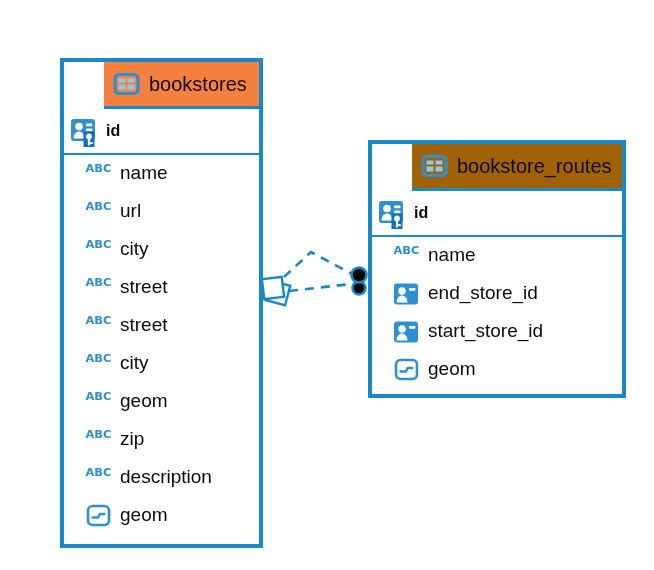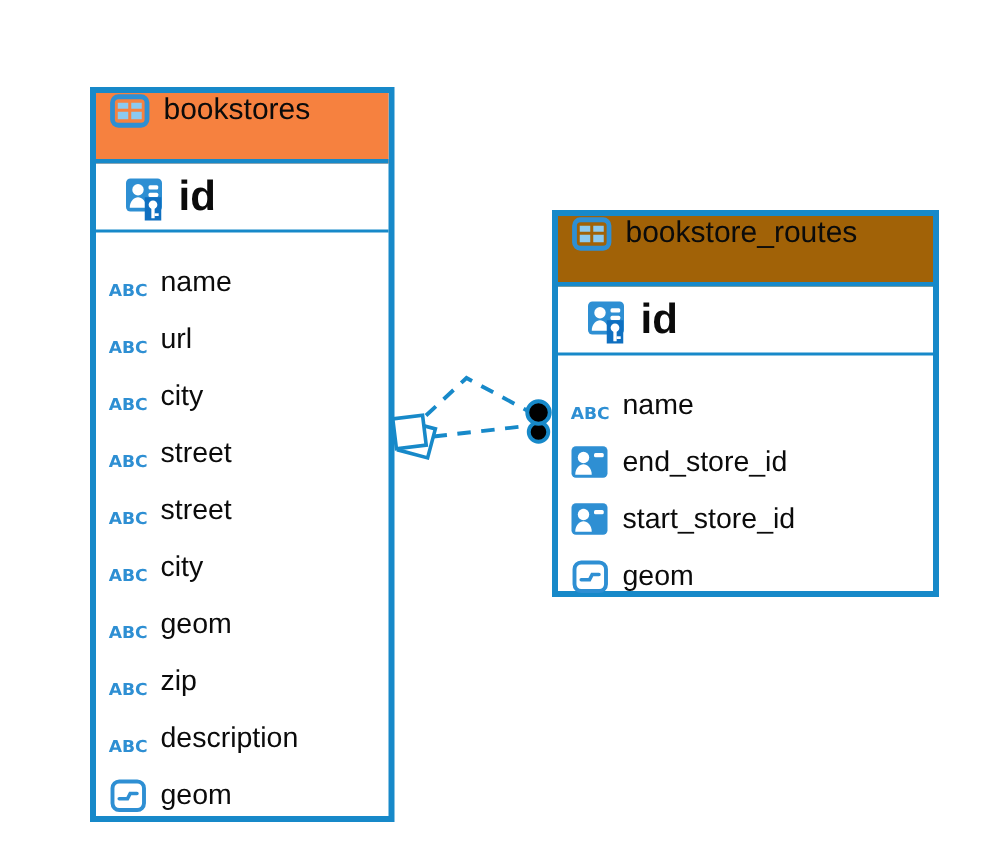--- a/index.html
+++ b/index.html
@@ -5,33 +5,33 @@
   html,body{margin:0;padding:0;background:#fff;}
   #canvas{
     position:relative;width:654px;height:570px;background:#fff;
     font-family:"Liberation Sans",sans-serif;overflow:hidden;color:#0b0b0b;
   }
   .table{
     position:absolute;border:4px solid var(--blue,#1789c9);
     background:#fff;box-sizing:border-box;
   }
   .header{
-    height:44px;display:flex;align-items:flex-start;gap:9px;
+    height:44px;display:flex;align-items:center;gap:9px;
     padding:0 8px;border-bottom:3px solid var(--blue,#1789c9);
-    font-size:20px;white-space:nowrap;
+    font-size:20px;white-space:nowrap;margin-left:40px;
   }
   .pkrow{
     height:44px;display:flex;align-items:center;gap:8px;
-    padding:0 19px;border-bottom:2px solid var(--blue,#1789c9);
-    font-weight:bold;font-size:28px;
+    padding:0 6px;border-bottom:2px solid var(--blue,#1789c9);
+    font-weight:bold;font-size:16px;
   }
   .cols{padding-top:7px;}
   .row{
-    height:38px;display:flex;align-items:flex-end;gap:8px;
-    padding:0 7px;font-size:19px;white-space:nowrap;
+    height:38px;display:flex;align-items:flex-start;gap:8px;
+    padding:0 20px;font-size:19px;white-space:nowrap;
   }
   .icw{
     width:28px;flex:0 0 28px;display:flex;justify-content:center;
     align-items:center;overflow:visible;
   }
   .abc{
     font-family:"DejaVu Sans",sans-serif;font-weight:bold;font-size:11px;
     letter-spacing:0;transform:scaleX(1.04);
   }
   #connections{position:absolute;left:0;top:0;z-index:5;pointer-events:none;}

